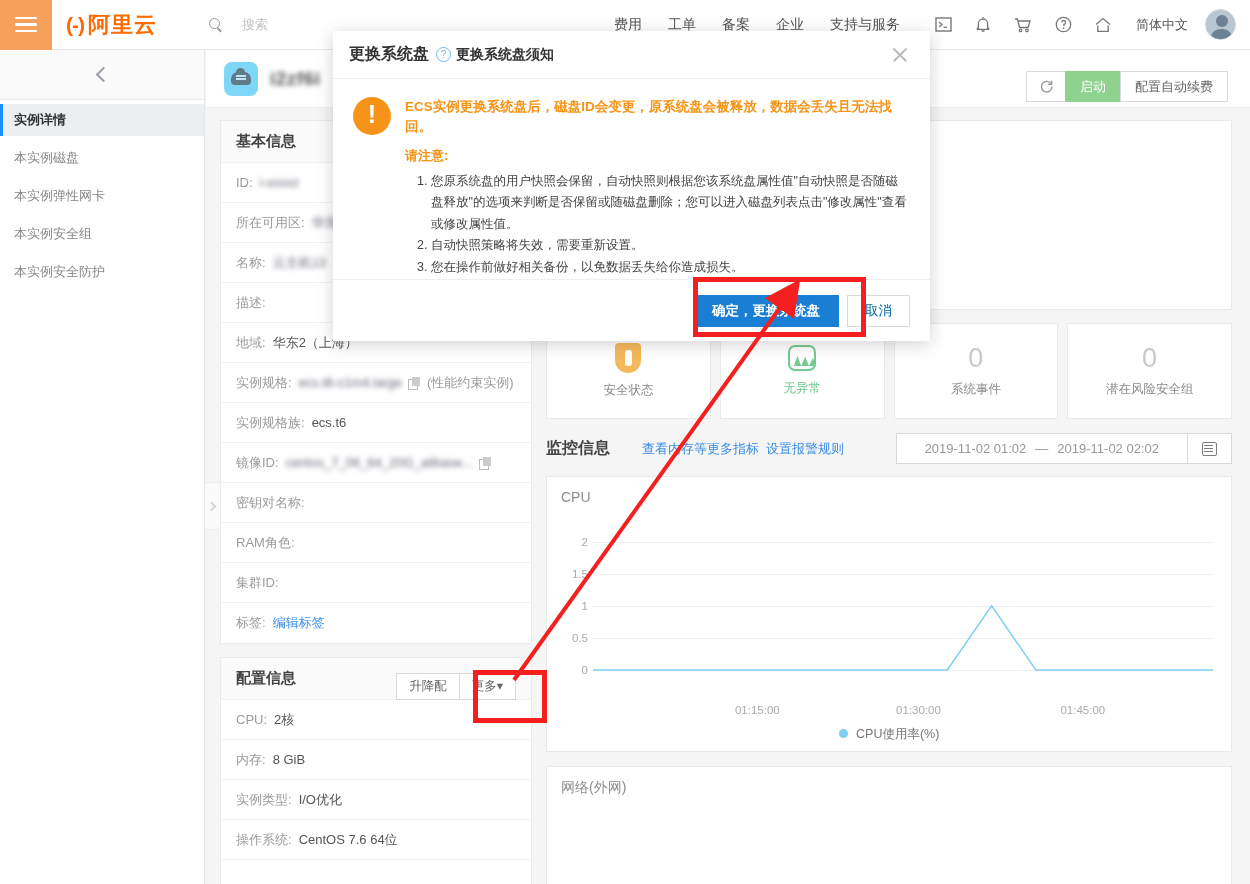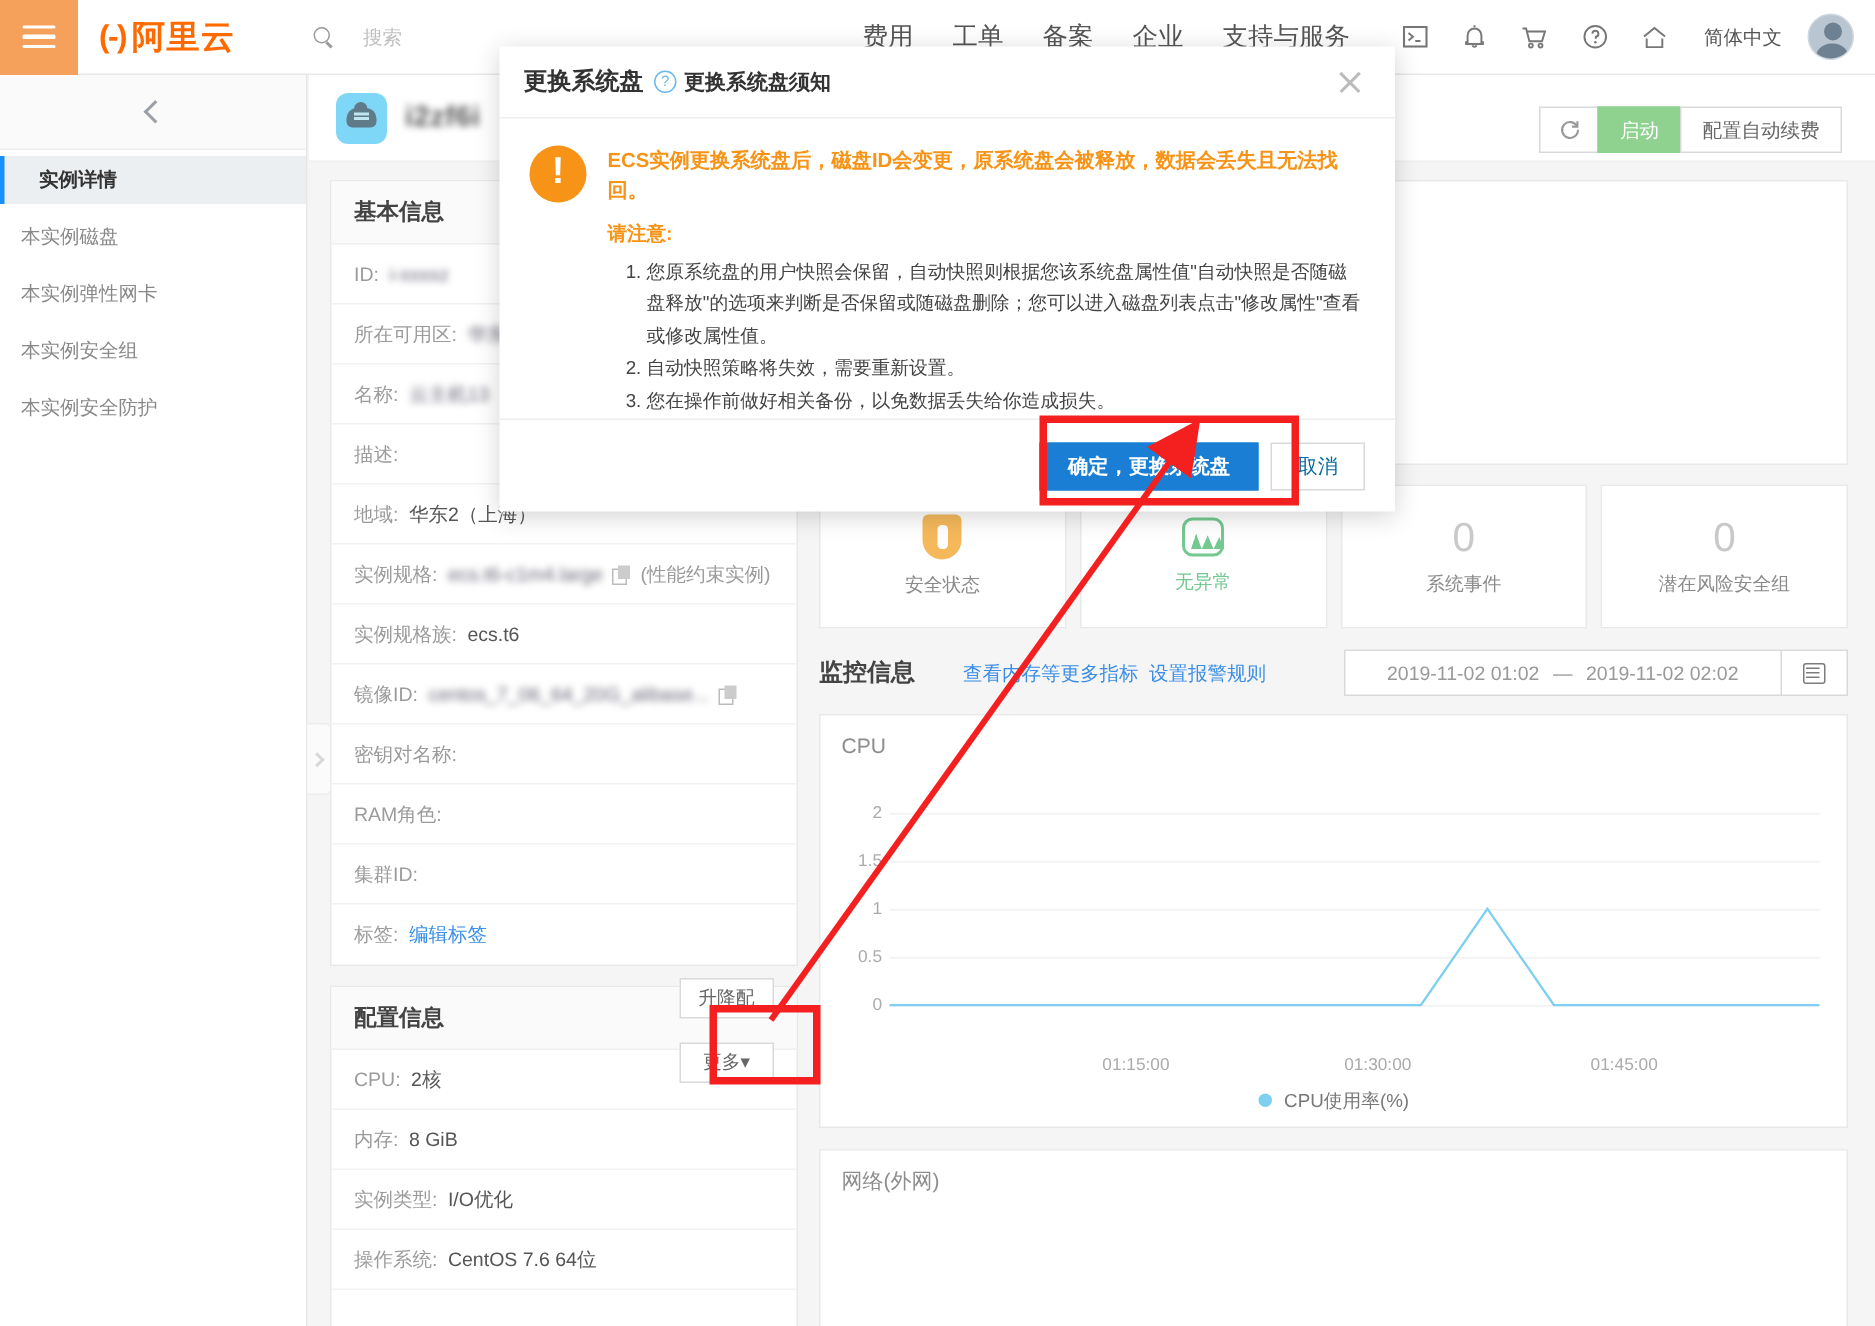--- a/index.html
+++ b/index.html
@@ -25,21 +25,21 @@
   #hamburger i{ display:block; width:22px; height:2.5px; background:#fff; border-radius:1px; }
   .logo{ margin-left:14px; display:flex; align-items:center; gap:4px; }
   .logo-mark{ color:#ff6a00; font-size:21px; font-weight:bold; letter-spacing:-1px; }
   .logo-txt{ color:#ff6a00; font-size:22px; font-weight:bold; letter-spacing:1px; }
   #searchbox{ margin-left:52px; display:flex; align-items:center; gap:19px; color:#bbb; }
   #searchbox .s-ico{ width:14px; height:14px; position:relative; display:inline-block; }
   #searchbox .s-ico::before{ content:""; position:absolute; width:9px;height:9px;border:1.6px solid #999;border-radius:50%;top:0;left:0;}
   #searchbox .s-ico::after{ content:""; position:absolute; width:5px;height:1.6px;background:#999;transform:rotate(45deg); left:8px; top:11px;}
   #searchbox span{ font-size:13px; color:#bfbfbf; }
   #topnav{ margin-left:auto; display:flex; align-items:center; height:50px; }
-  #topnav .nav-item{ color:#555; font-size:17px; padding:0 13px; cursor:pointer; }
+  #topnav .nav-item{ color:#555; font-size:14px; padding:0 13px; cursor:pointer; }
   #topnav .nav-icons{ display:flex; align-items:center; gap:0; margin-left:10px; }
   #topnav .nav-icons .ico{ width:40px; height:50px; display:flex; align-items:center; justify-content:center; cursor:pointer; }
   #topnav .lang{ color:#555; font-size:13px; padding:0 13px; cursor:pointer; }
   #avatar{
     width:31px;height:31px;border-radius:50%;
     background:#b9c5d0; margin-right:14px; margin-left:4px;
     overflow:hidden; position:relative; cursor:pointer;
     border:1px solid #cfd8e0;
   }
   #avatar .head{ position:absolute; width:12px;height:12px;border-radius:50%;background:#6d8193; left:9.5px; top:5px;}
@@ -52,21 +52,21 @@
   }
   #collapse-row{ height:50px; background:#fafafa; display:flex; align-items:center; justify-content:center; border-bottom:1px solid #ededed;}
   #collapse-row .chev{
     width:11px;height:11px;border-left:2px solid #9aa0a6;border-bottom:2px solid #9aa0a6;
     transform:rotate(45deg); margin-left:3px;
   }
   .side-item{
     height:32px; display:flex; align-items:center; padding-left:14px;
     font-size:13px; color:#888; cursor:pointer;
   }
-  .side-item.active{ background:#eceff1; color:#333; font-weight:bold; border-left:3px solid #1890ff; padding-left:23px;}
+  .side-item.active{ background:#eceff1; color:#333; font-weight:bold; border-left:3px solid #1890ff; padding-left:11px;}
   .side-item.first{ margin-top:4px; }
   .side-item:not(.active){ padding-left:14px; }
 
   
   #side-handle{
     position:absolute; left:205px; top:482px; width:16px; height:48px;
     background:#fbfbfb; border:1px solid #ececec; border-left:none;
     border-radius:0 4px 4px 0; display:flex;align-items:center;justify-content:center;
     cursor:pointer; z-index:12;
   }
@@ -102,21 +102,21 @@
   #cols{ display:flex; padding:12px 18px 0 14px; gap:14px; }
   #leftcol{ width:312px; flex:none; }
   #rightcol{ flex:1; }
 
   .card{ background:#fff; border:1px solid #e9e9e9; margin-bottom:13px; }
   .card-hd{
     height:42px; display:flex; align-items:center; padding:0 15px;
     font-size:15px; color:#444; font-weight:bold; border-bottom:1px solid #f0f0f0;
     background:#fafafa;
   }
-  .card-hd .hd-actions{ margin-left:auto; display:flex;flex-direction:column; }
+  .card-hd .hd-actions{ margin-left:auto; display:flex; }
   .card-hd .hd-actions .btn{ height:27px; font-size:12.5px; padding:0 12px; font-weight:normal; }
 
   .row{ height:40px; display:flex; align-items:center; padding:0 15px; border-bottom:1px solid #f2f2f2; font-size:13px; }
   .row:last-child{ border-bottom:none; }
   .row .lbl{ color:#9b9b9b; margin-right:7px; }
   .row .val{ color:#555; }
   .row .blur{ filter:blur(2.6px); color:#667; user-select:none; }
   .row .link{ color:#3a8ee6; cursor:pointer; }
   .copy-ico{ display:inline-block; width:12px;height:12px; margin-left:6px; position:relative; cursor:pointer; vertical-align:-1px;}
   .copy-ico::before{content:"";position:absolute;left:0;top:2px;width:8px;height:9px;border:1.5px solid #bbb;background:#fff;}

